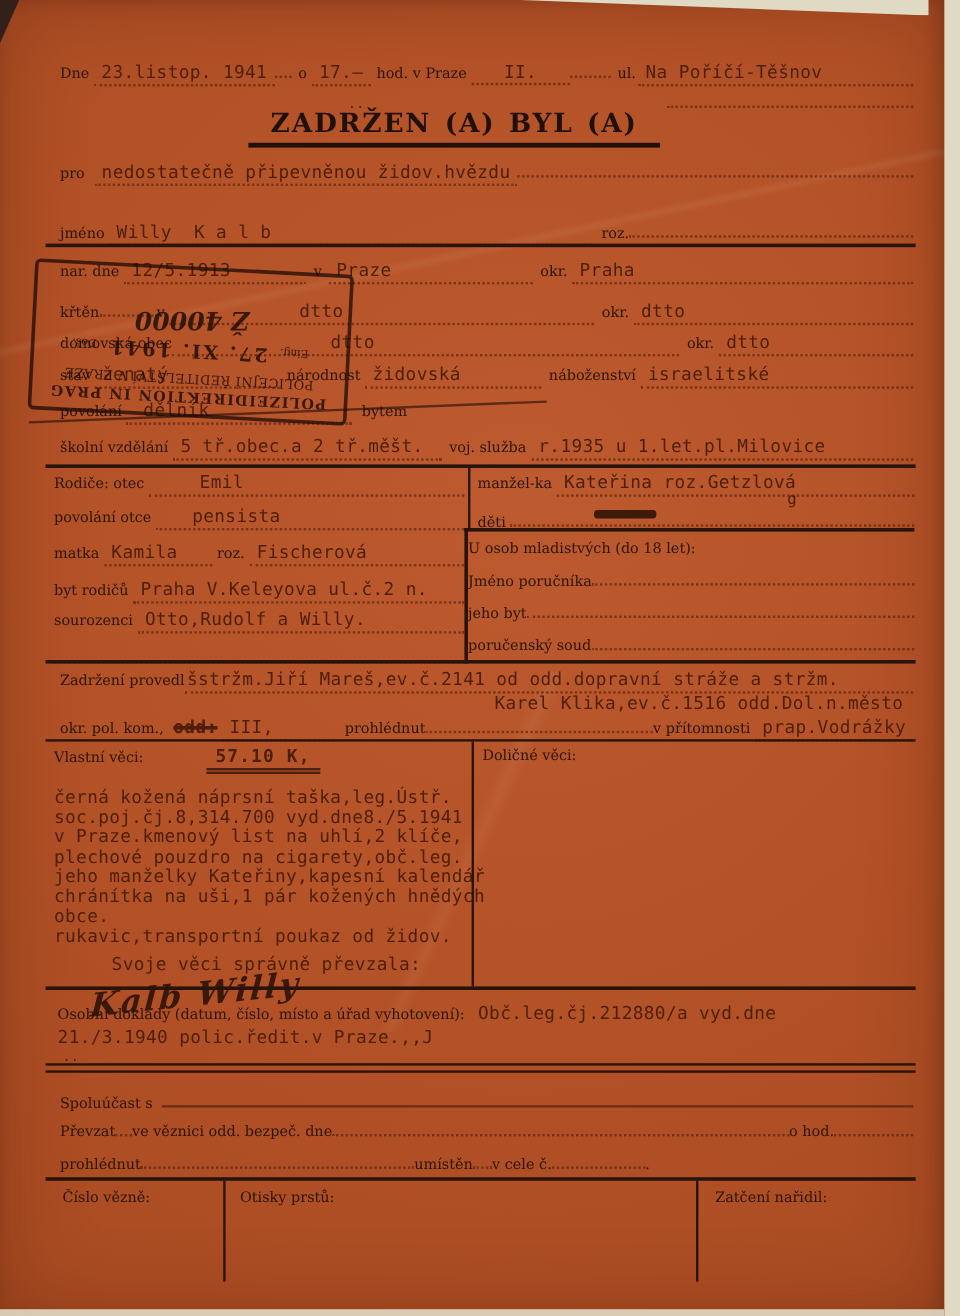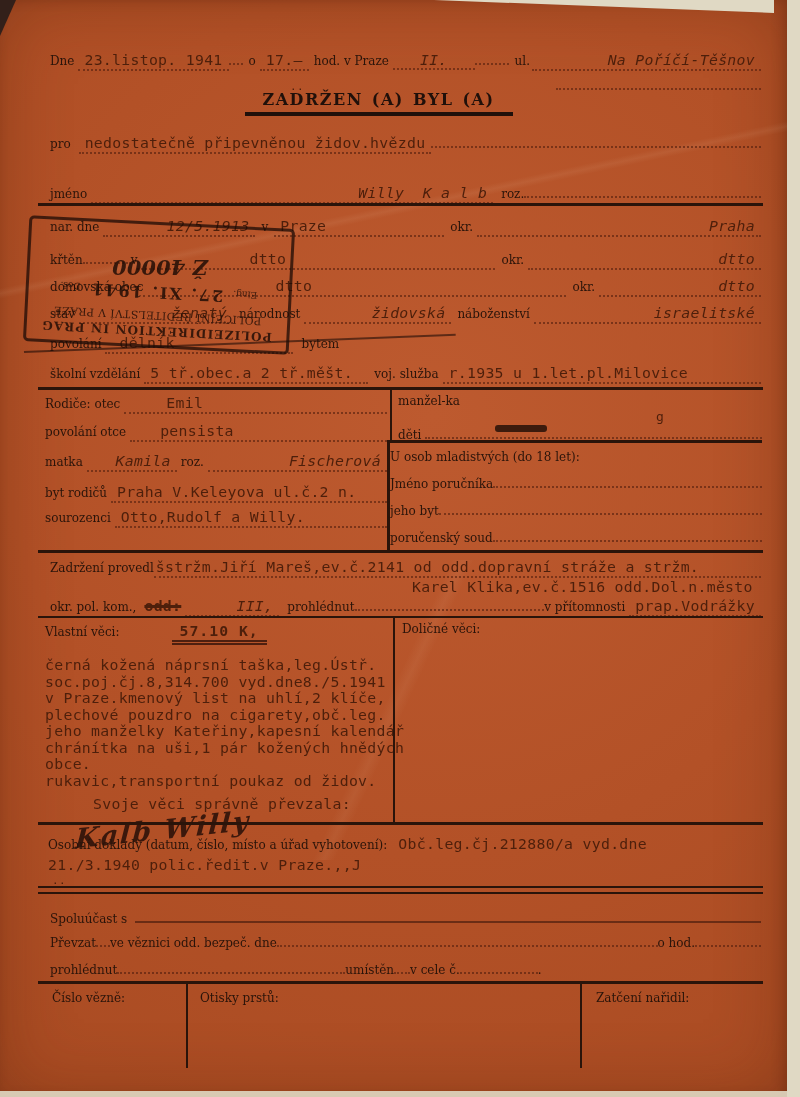--- a/index.html
+++ b/index.html
@@ -24,26 +24,26 @@
   .strip-bottom{position:absolute;left:0;bottom:0;width:100%;height:6px;background:var(--scanbg);opacity:.9;}
 
   .printed{color:var(--ink);font-size:12px;white-space:pre;}
   .typed{font-family:"DejaVu Sans Mono","Liberation Mono",monospace;color:var(--typed);
          font-size:14.8px;letter-spacing:.3px;white-space:pre;}
   .row{position:absolute;left:50px;right:26px;display:flex;align-items:baseline;}
   .online{border-bottom:2px dotted var(--dot);padding:0 6px 1px;}
   .dots{flex:1;border-bottom:2px dotted var(--dot);height:13px;}
   .dotsw{border-bottom:2px dotted var(--dot);height:13px;}
   .sol{border-bottom:2px solid rgba(60,22,10,.6);}
-  .ctr{text-align:right;font-style:italic;}
+  .ctr{text-align:left;}
   .rule{position:absolute;left:38px;right:24px;border-top:3px solid var(--ink);}
   .rule2{border-top-width:2px;}
   .vline{position:absolute;border-left:2px solid var(--ink);}
   .title-wrap{position:absolute;top:90px;left:0;right:30px;text-align:center;}
-  .title-txt{display:inline-block;font-weight:bold;font-size:16px;letter-spacing:1.5px;word-spacing:2px;
+  .title-txt{display:inline-block;font-weight:bold;font-size:22px;letter-spacing:1.5px;word-spacing:2px;
              color:#20100a;border-bottom:4px solid #20100a;padding:0 18px 3px;}
   .col{position:absolute;}
   .crow{position:absolute;left:0;right:0;display:flex;align-items:baseline;}
   .minorbox{position:absolute;left:-11px;right:0;top:46px;height:110px;
             border-top:3.5px solid var(--ink);border-left:3.5px solid var(--ink);padding-left:0;}
   .crow2{display:flex;align-items:baseline;margin-top:9px;}
   .smudge{position:absolute;left:70px;top:3px;width:52px;height:7px;background:rgba(32,13,6,.82);
           border-radius:3px;filter:blur(.4px);}
   .struck{text-decoration:line-through;text-decoration-thickness:2.5px;font-weight:bold;}
   .amount{border-bottom:5px double rgba(60,22,10,.85);font-weight:bold;letter-spacing:1px;padding:0 8px 1px;}
@@ -177,20 +177,21 @@
       <span class="typed online" style="margin-left:4px;flex:1">Otto,Rudolf a Willy.</span>
     </div>
     <div class="crow" style="top:144px">
       <span class="dots"></span>
     </div>
   </div>
 
   <div class="col" style="left:398px;top:394px;width:364px;height:158px">
     <div class="crow" style="top:0">
       <span class="printed">manžel-ka</span>
+      <span class="typed online ctr" style="margin-left:4px;flex:1">Kateřina roz.Getzlová</span>
     </div>
     <span class="typed gfix" style="left:258px;top:15px">g</span>
     <div class="crow" style="top:28px">
       <span class="printed">děti</span>
       <span class="online" style="margin-left:4px;flex:1;position:relative;height:14px">
         <span class="smudge"></span>
       </span>
     </div>
     <div class="minorbox">
       <div class="printed" style="margin-top:7px">U osob mladistvých (do 18 let):</div>

